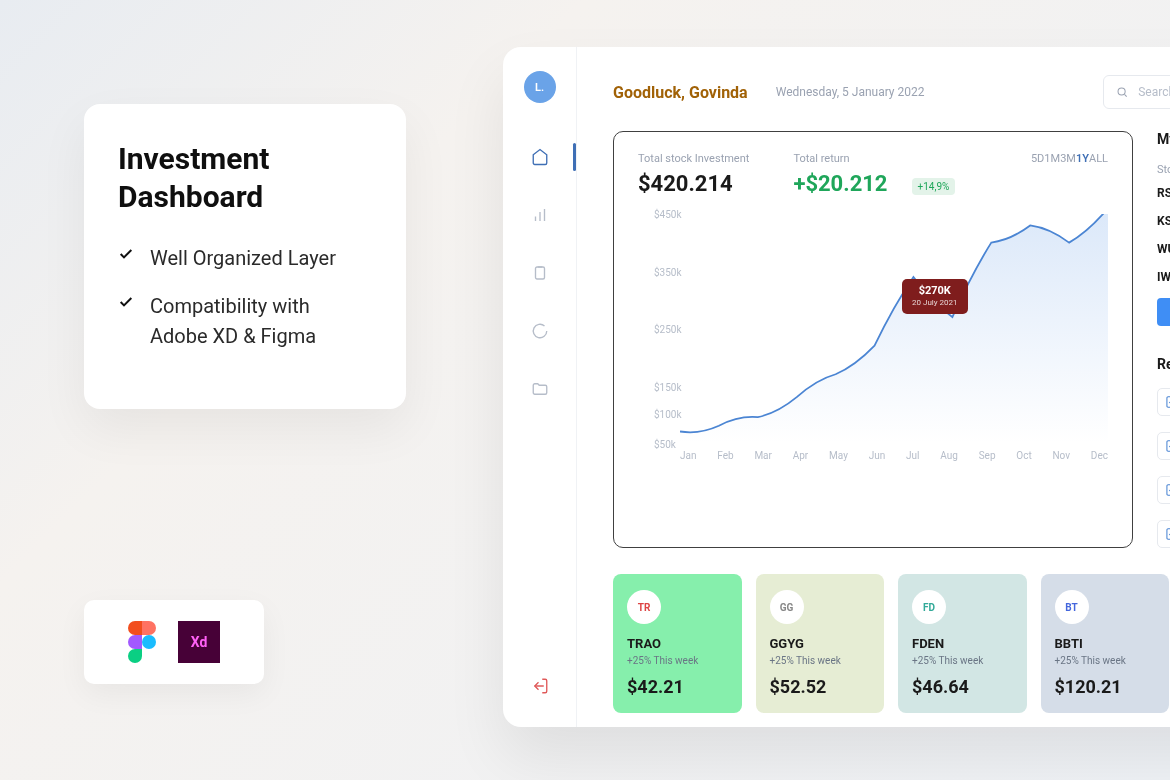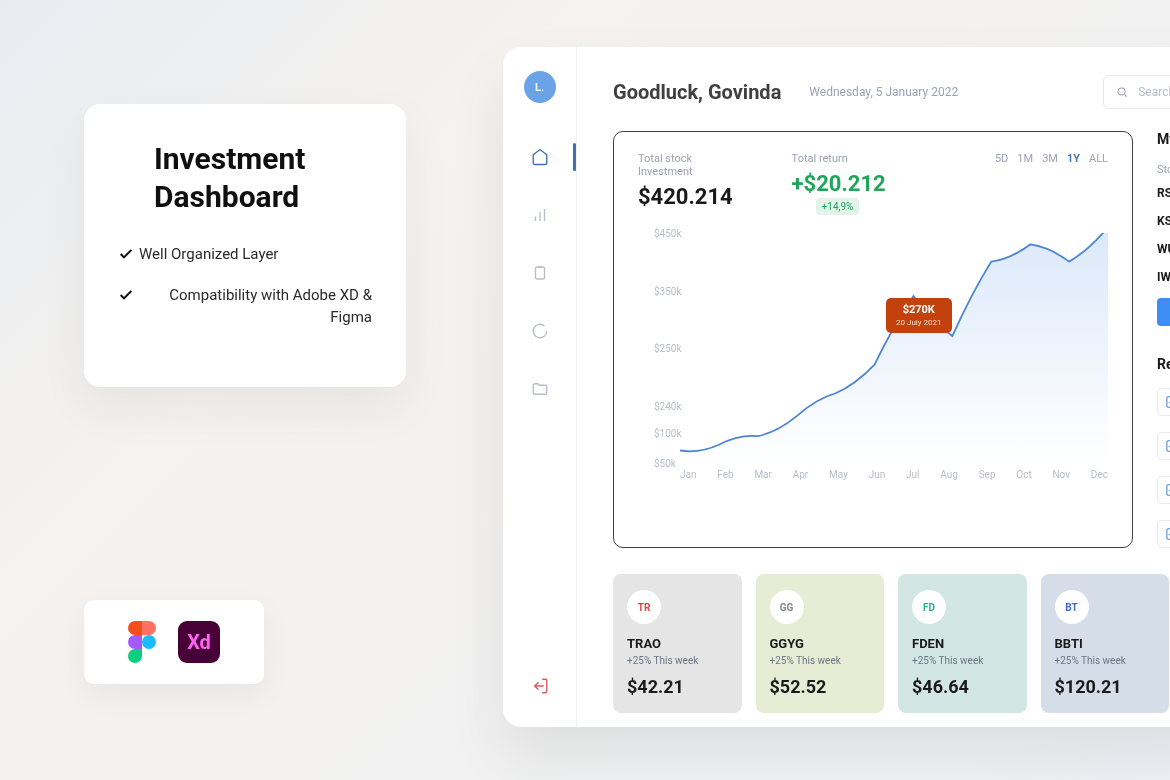--- a/index.html
+++ b/index.html
@@ -1,81 +1,81 @@
 <!DOCTYPE html>
 <html><head>
 <meta charset="utf-8">
 <style>
 * { box-sizing: border-box; margin: 0; padding: 0; font-family: -apple-system, BlinkMacSystemFont, "Segoe UI", Roboto, sans-serif; }
 body { width: 1170px; height: 780px; background: linear-gradient(135deg, #e8ecf1 0%, #f5f2ef 30%, #eef1f5 100%); overflow: hidden; position: relative; }
 
 .promo-card { position: absolute; left: 84px; top: 104px; width: 322px; background: #fff; border-radius: 16px; padding: 36px 34px 40px; box-shadow: 0 20px 50px rgba(0,0,0,0.06); }
-.promo-title { font-size: 30px; font-weight: 700; color: #0f0f0f; line-height: 1.25; margin-bottom: 28px; margin-left: 36px; }
+.promo-title { font-size: 30px; font-weight: 700; color: #0f0f0f; line-height: 1.25; margin-bottom: 28px; }
 .feature-list { list-style: none; }
-.feature-list li { display: flex; align-items: flex-start; gap: 5px; margin-bottom: 18px; font-size: 15px; color: #2a2a2a; line-height: 1.5; text-align: right; }
+.feature-list li { display: flex; align-items: flex-start; gap: 16px; margin-bottom: 18px; font-size: 20px; color: #2a2a2a; line-height: 1.5; }
 .feature-list li svg { flex-shrink: 0; margin-top: 3px; }
 
 .tool-badges { position: absolute; left: 84px; top: 600px; width: 180px; height: 84px; background: #fff; border-radius: 10px; display: flex; align-items: center; justify-content: center; gap: 22px; box-shadow: 0 10px 30px rgba(0,0,0,0.05); }
 .figma-icon { display:flex; flex-direction:column; }
 .figma-icon .row { display:flex; }
 .figma-icon .c { width:14px; height:14px; }
-.xd-icon { width: 42px; height: 42px; background: #470137; border-radius: 9px; display:flex; align-items:center; justify-content:center; color:#ff61f6; font-weight:700; font-size:20px; }
+.xd-icon { width: 42px; height: 42px; background: #470137; border-radius: 0; display:flex; align-items:center; justify-content:center; color:#ff61f6; font-weight:700; font-size:14px; }
 
 .app { position: absolute; left: 503px; top: 47px; width: 800px; height: 680px; background: #fff; border-radius: 18px 0 0 18px; box-shadow: 0 30px 60px rgba(0,0,0,0.08); overflow: hidden; display:flex; }
 
 .sidebar { width: 74px; border-right: 1px solid #f0f2f5; display:flex; flex-direction:column; align-items:center; padding-top: 24px; gap: 6px; position: relative; }
 .avatar { width: 32px; height: 32px; border-radius: 50%; background: #6aa3e8; color:#fff; display:flex; align-items:center; justify-content:center; font-size:11px; font-weight:600; margin-bottom: 22px; }
 .nav-item { width: 100%; height: 52px; display:flex; align-items:center; justify-content:center; cursor:pointer; position:relative; }
 .nav-item svg { stroke: #b6bdc9; }
 .nav-item.active svg { stroke: #3f6fb5; }
 .nav-item.active::after { content:""; position:absolute; right:0; top:12px; bottom:12px; width:3px; background:#3f6fb5; border-radius:2px; }
 .logout { position:absolute; bottom: 32px; width:100%; display:flex; justify-content:center; cursor:pointer; }
 
 .main { flex:1; padding: 28px 0 0 36px; overflow:hidden; }
 .topbar { display:flex; align-items:center; gap: 28px; margin-bottom: 22px; }
-.greeting { font-size: 20px; font-weight: 700; color:#404040; }
+.greeting { font-size: 16px; font-weight: 700; color:#a16207; }
 .date { font-size: 12px; color:#9aa2b1; }
 .search-box { margin-left:auto; width: 200px; height: 34px; border:1px solid #e6e9ee; border-radius:6px; display:flex; align-items:center; padding: 0 12px; gap:10px; }
 .search-box input { border:none; outline:none; font-size:12px; color:#333; width:100%; }
 .search-box input::placeholder { color:#b6bdc9; }
 
 .content-row { display:flex; gap: 24px; }
 .chart-card { width: 520px; border:1px solid #404040; border-radius:10px; padding: 20px 24px 14px; }
 .stats { display:flex; gap: 44px; align-items:flex-start; position:relative; }
 .stat-label { font-size:11px; color:#9aa2b1; margin-bottom:6px; }
 .stat-value { font-size:22px; font-weight:700; color:#1a1a1a; }
 .stat-value.green { color:#1fa65a; }
 .pct-badge { display:inline-block; background:#e3f3e9; color:#1fa65a; font-size:10px; padding:3px 6px; border-radius:4px; margin-left:24px; vertical-align:middle; }
-.range-tabs { display:flex; gap:9px; margin-left:auto; font-size:11px; color:#9aa2b1; }
+.range-tabs { display:flex; gap:0; margin-left:auto; font-size:11px; color:#9aa2b1; }
 .range-tabs span { cursor:pointer; }
 .range-tabs .active { color:#3f6fb5; font-weight:600; }
 
 .chart-area { position:relative; height: 230px; margin-top: 18px; }
 .y-label { position:absolute; left:16px; font-size:10px; color:#b6bdc9; transform:translateY(-50%); }
 .x-labels { display:flex; justify-content:space-between; font-size:10px; color:#b6bdc9; margin-top:6px; padding-left:42px; }
 .chart-svg { position:absolute; left:42px; top:0; right:0; bottom:0; }
-.tooltip { position:absolute; background:#c2410c; color:#fff; padding:5px 10px; border-radius:5px; font-size:10px; text-align:center; line-height:1.3; }
+.tooltip { position:absolute; background:#7f1d1d; color:#fff; padding:5px 10px; border-radius:5px; font-size:10px; text-align:center; line-height:1.3;margin-left:16px; }
 .tooltip .tval { font-weight:700; font-size:11px; }
 
 .right-panel { flex:1; padding-right: 0; }
 .rp-title { font-size:14px; font-weight:700; color:#1a1a1a; margin-bottom:16px; }
 .rp-label { font-size:11px; color:#9aa2b1; margin-bottom:10px; }
 .rp-list div { font-size:12px; font-weight:700; color:#1a1a1a; margin-bottom:14px; }
 .rp-btn { background:#3f8ef5; height:28px; width:60px; border-radius:4px; margin-top:4px; }
 .rp-section2 { margin-top:30px; }
 .rp-docs { display:flex; flex-direction:column; gap:16px; margin-top:14px; }
 .rp-doc { width:28px; height:28px; border:1px solid #e6e9ee; border-radius:5px; display:flex; align-items:center; justify-content:center; }
 
 .watchlist { margin-top: 26px; width: 556px; }
 .wl-head { display:flex; align-items:center; justify-content:space-between; margin-bottom:14px; }
 .wl-title { font-size:14px; font-weight:700; color:#1a1a1a; }
 .wl-viewall { font-size:11px; color:#9aa2b1; cursor:pointer; }
 .wl-cards { display:flex; gap:14px; }
 .wl-card { flex:1; border-radius:8px; padding:16px 14px; }
-.wl-card.c1 { background:#e5e5e5; }
+.wl-card.c1 { background:#86efac; }
 .wl-card.c2 { background:#e6edd4; }
 .wl-card.c3 { background:#d2e6e4; }
 .wl-card.c4 { background:#d5dde8; }
 .wl-badge { width:34px; height:34px; border-radius:50%; background:#fff; display:flex; align-items:center; justify-content:center; font-size:10px; font-weight:700; margin-bottom:12px; }
 .wl-badge.b1 { color:#d44; }
 .wl-badge.b2 { color:#888; }
 .wl-badge.b3 { color:#3a9; }
 .wl-badge.b4 { color:#46d; }
 .wl-sym { font-size:13px; font-weight:700; color:#1a1a1a; margin-bottom:4px; }
 .wl-change { font-size:10px; color:#6a7585; margin-bottom:10px; }
@@ -193,21 +193,21 @@
             <span>3M</span>
             <span class="active">1Y</span>
             <span>ALL</span>
           </div>
         </div>
 
         <div class="chart-area">
           <div class="y-label" style="top:0%">$450k</div>
           <div class="y-label" style="top:25%">$350k</div>
           <div class="y-label" style="top:50%">$250k</div>
-          <div class="y-label" style="top:75%">$240k</div>
+          <div class="y-label" style="top:75%">$150k</div>
           <div class="y-label" style="top:87%">$100k</div>
           <div class="y-label" style="top:100%">$50k</div>
           <svg class="chart-svg" viewBox="0 0 430 230" preserveAspectRatio="none">
             <defs>
                 <linearGradient id="g" x1="0" y1="0" x2="0" y2="1">
                   <stop offset="0%" stop-color="#6fa3e8" stop-opacity="0.25"></stop>
                   <stop offset="100%" stop-color="#6fa3e8" stop-opacity="0"></stop>
                 </linearGradient>
               </defs>
             <path id="chart-fill" fill="url(#g)" d="M0 218.5 Q 19.545454545454547 221.625 39.09090909090909 212.75 Q 58.63636363636364 202.4375 78.18181818181819 204.125 Q 97.72727272727272 200.0625 117.27272727272727 184 Q 136.8181818181818 166.5 156.36363636363637 161 Q 175.9090909090909 152.625 195.45454545454544 132.25 Q 215 91.75 234.54545454545453 63.25 Q 254.09090909090907 89.375 273.6363636363636 103.49999999999999 Q 293.1818181818182 60.125 312.72727272727275 28.75 Q 332.27272727272725 26.125 351.8181818181818 11.5 Q 371.3636363636364 14.125 390.9090909090909 28.75 Q 410.45454545454544 17.500000000000014 430 -5.749999999999972 L 430 230 L 0 230 Z"></path>

